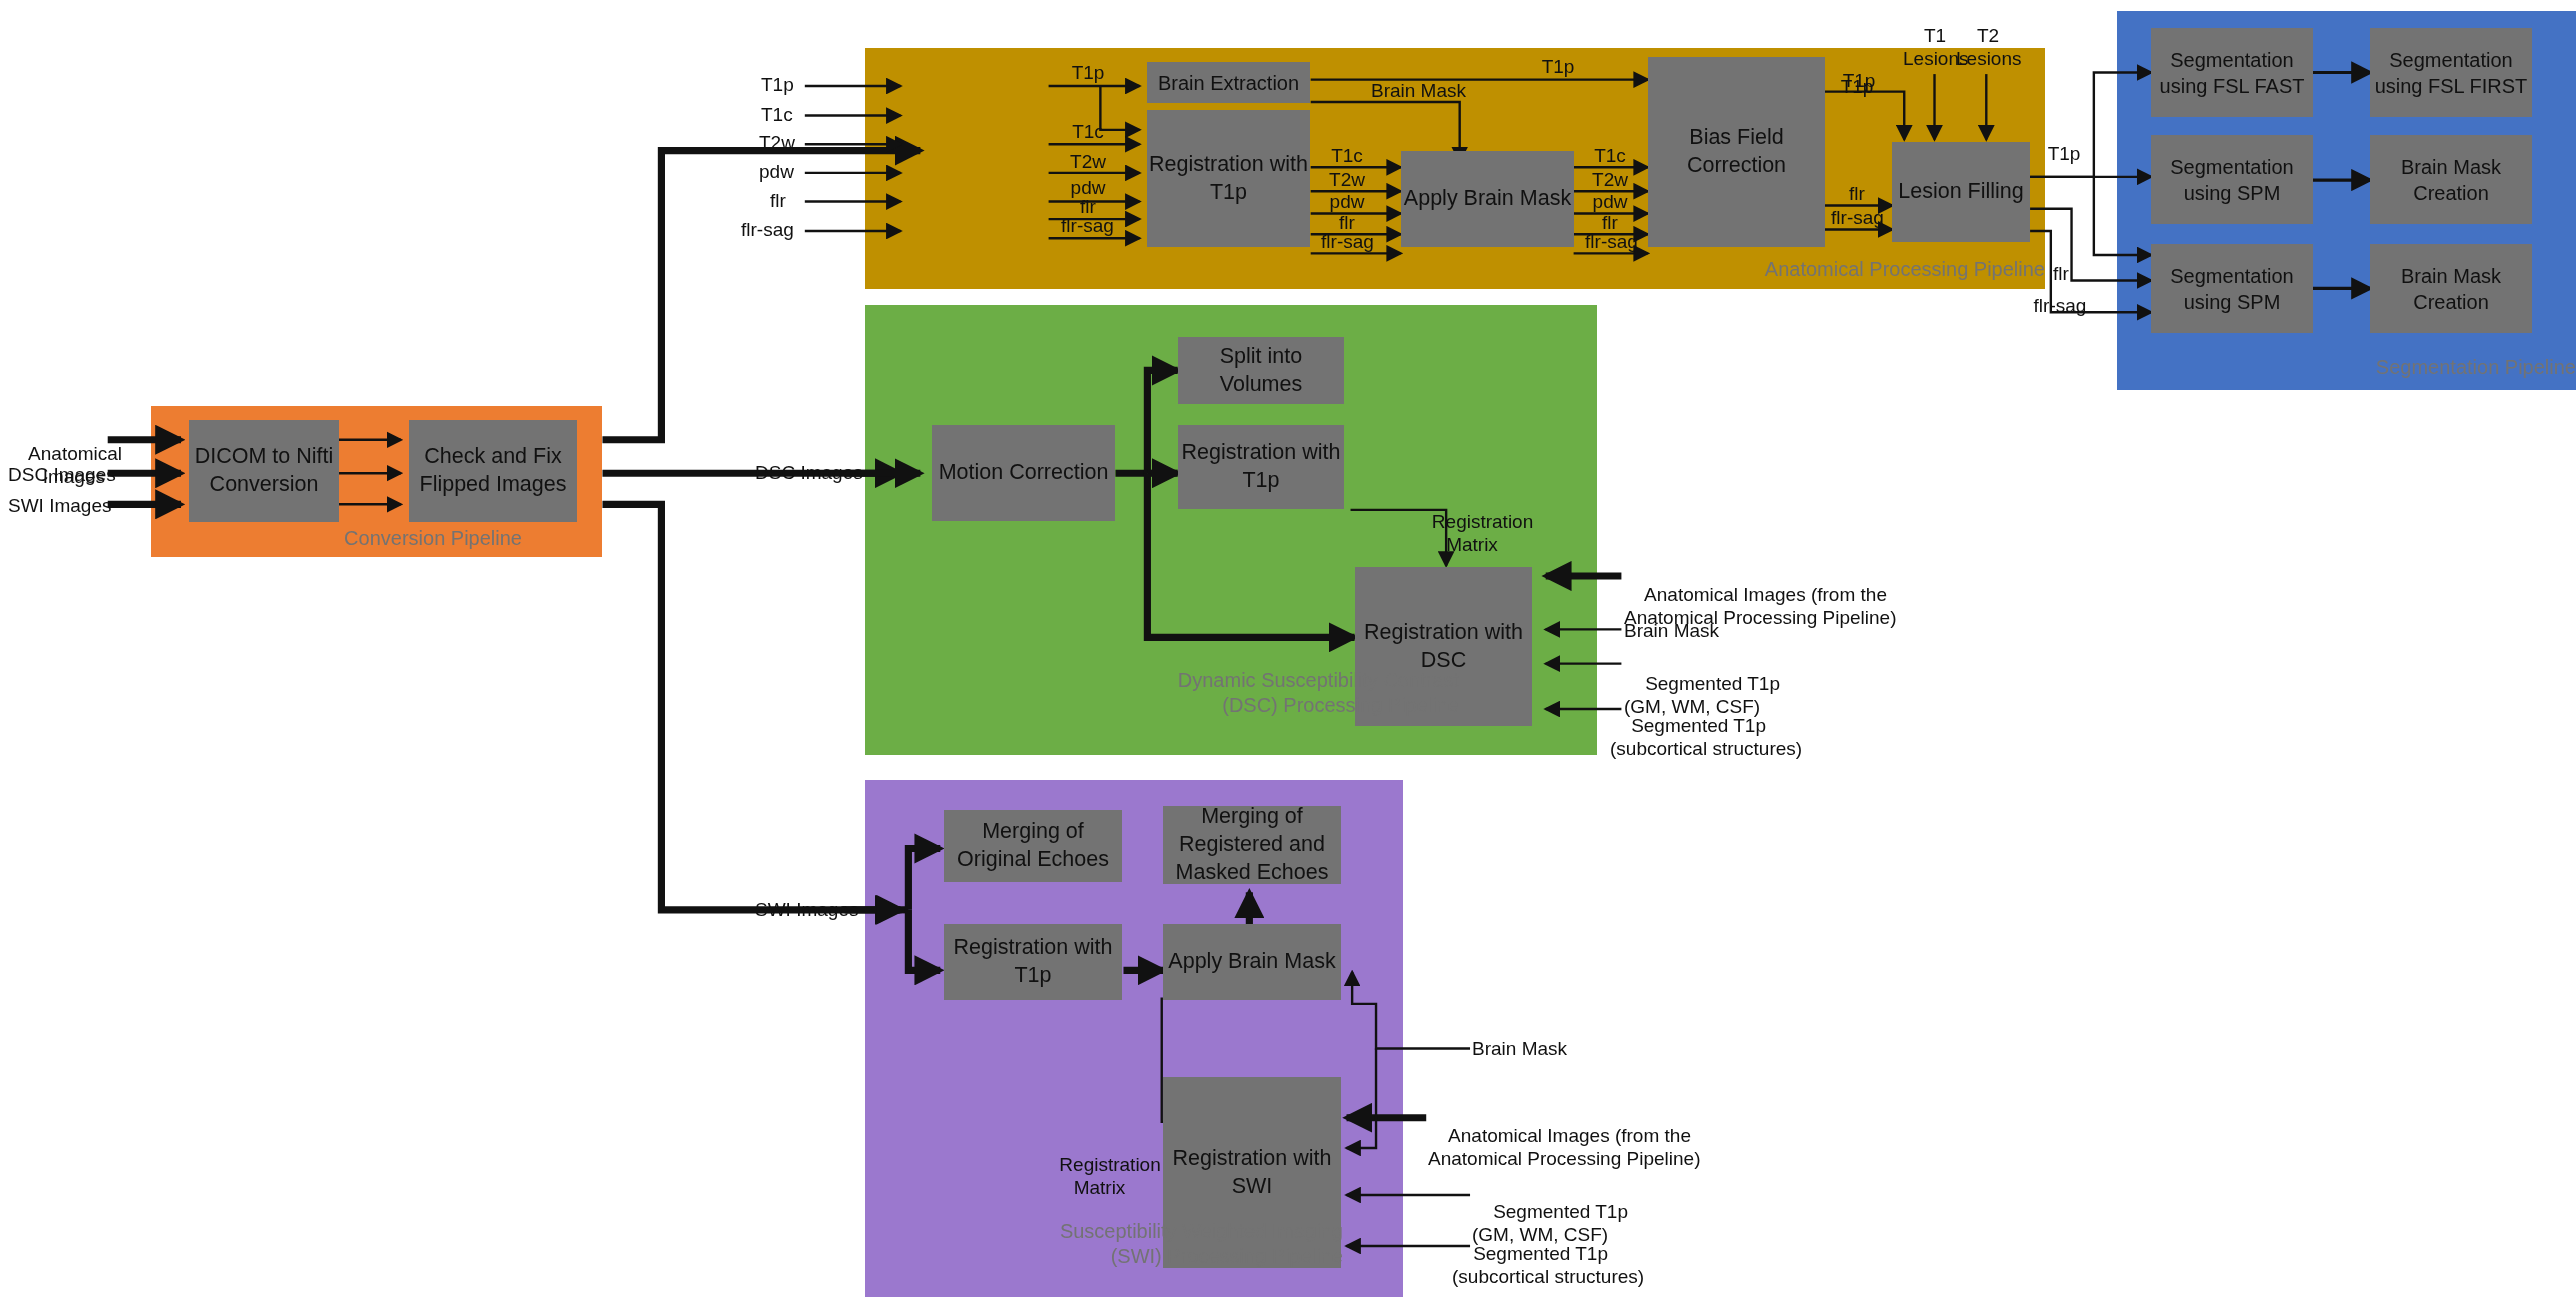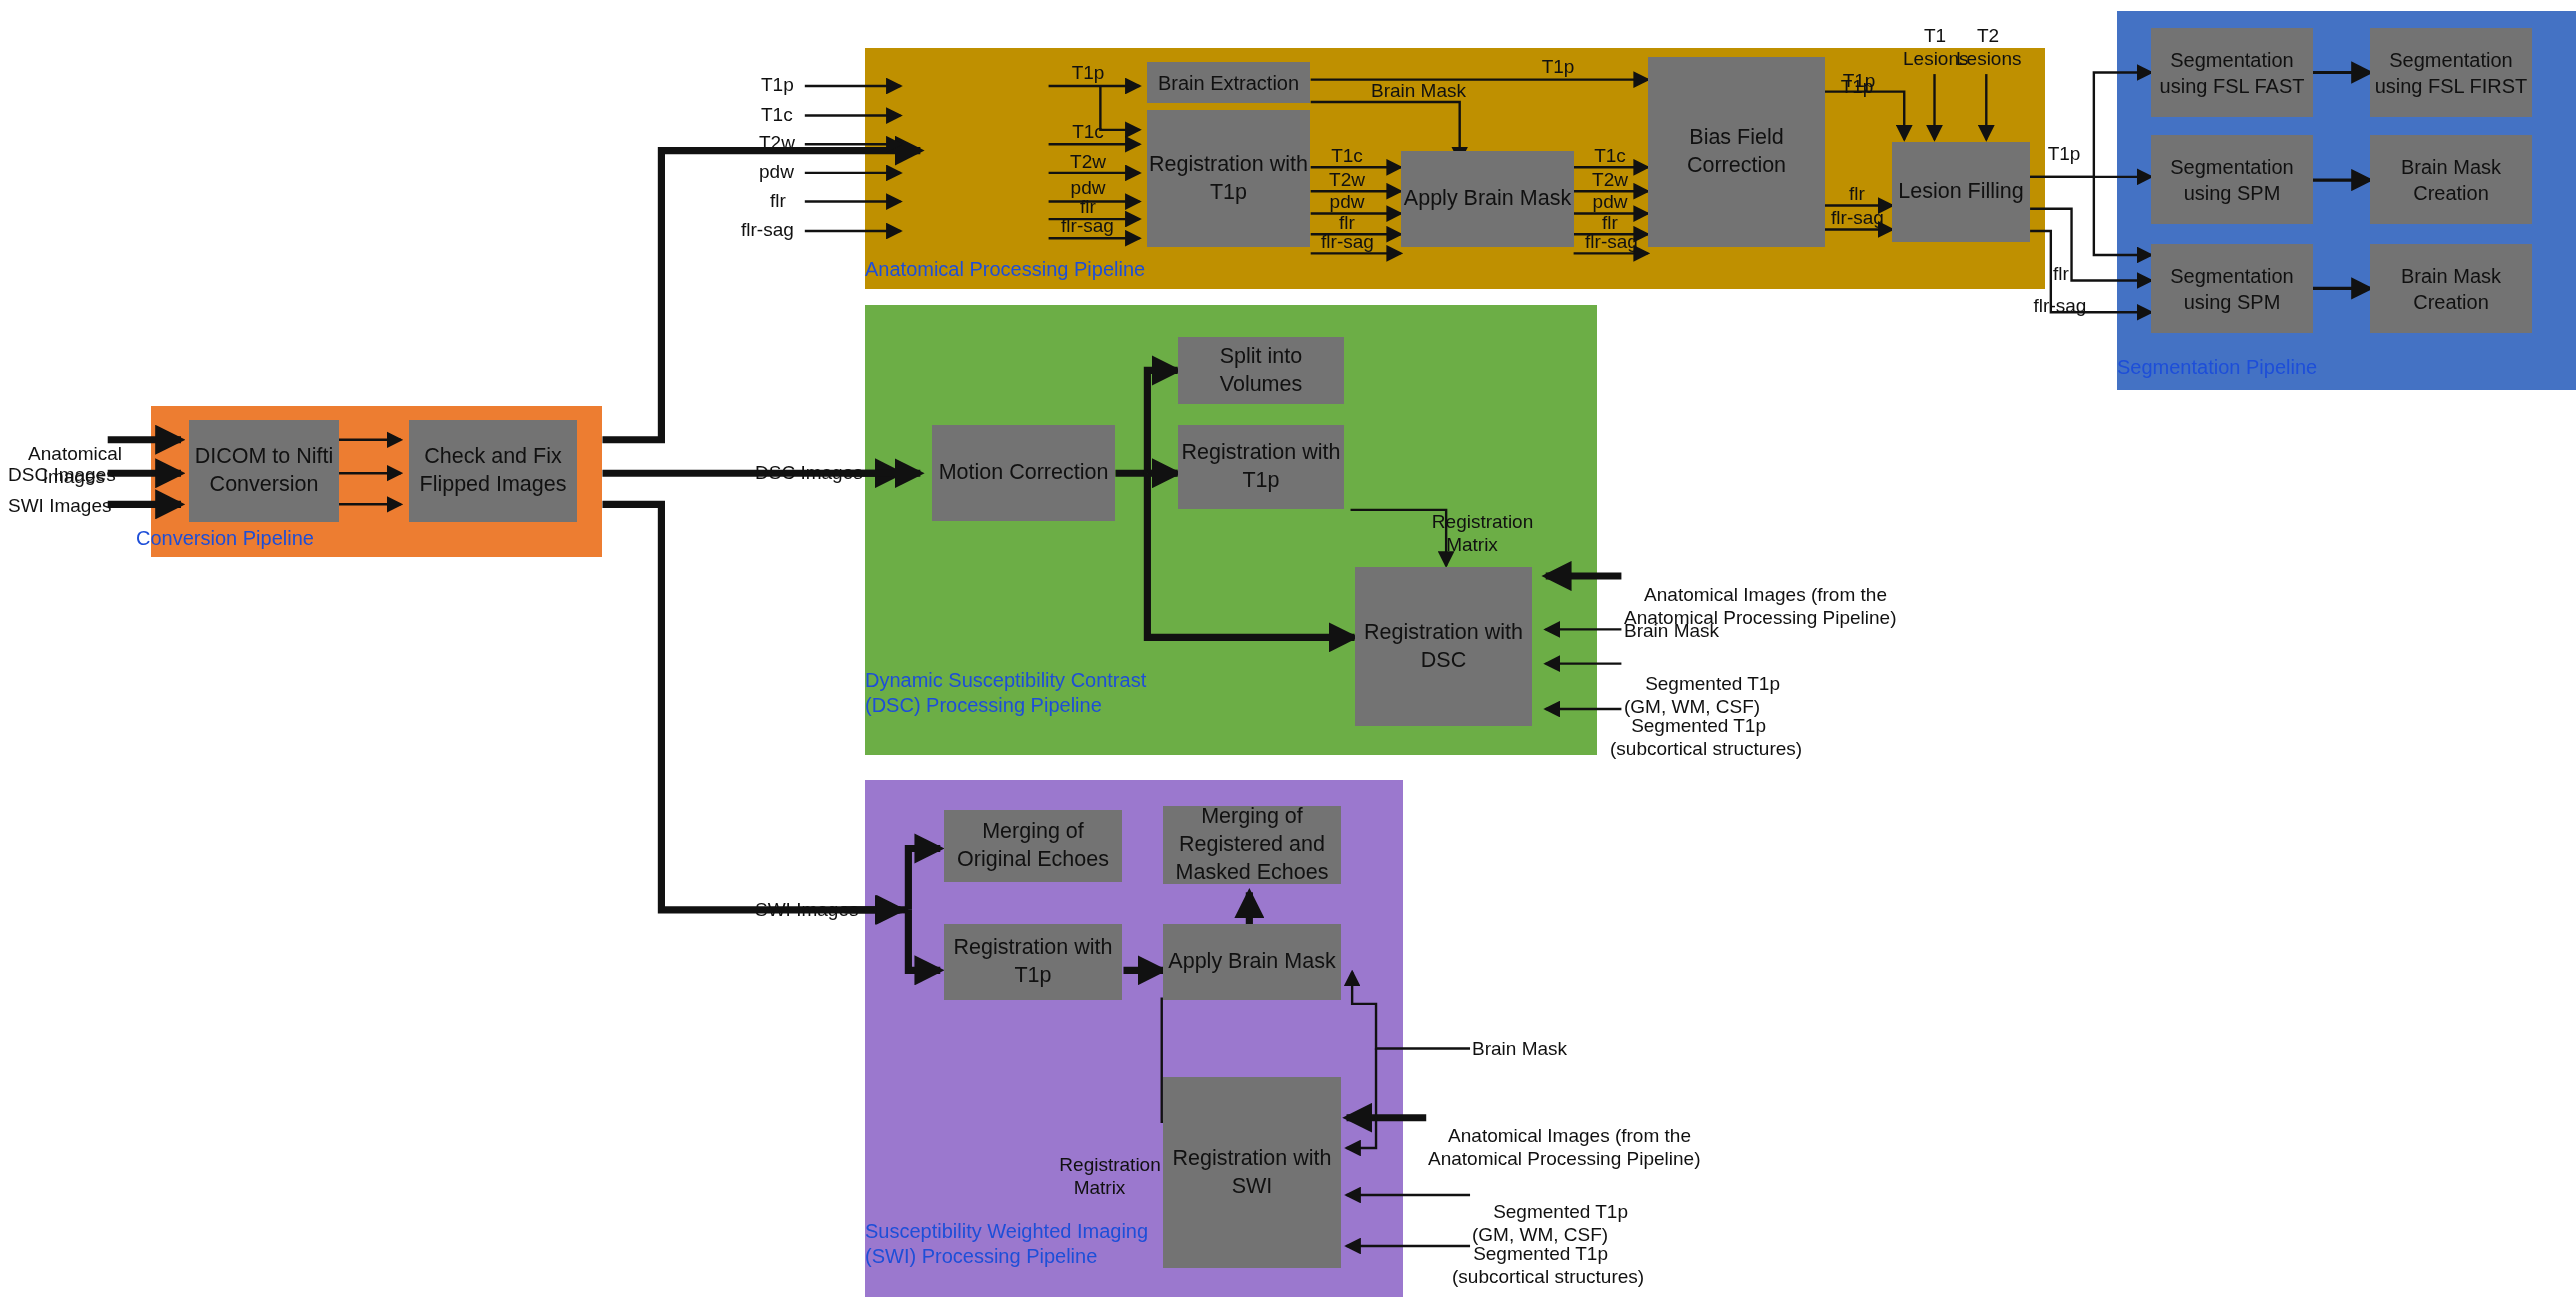--- a/index.html
+++ b/index.html
@@ -1,19 +1,19 @@
 <!DOCTYPE html>
 <html style="font-size:12.7px"><head>
 <meta charset="utf-8">
 <style>
   html,body{margin:0;padding:0;background:#fff;}
   body{font-family:"Liberation Sans",sans-serif;}
   #canvas{position:relative;width:2576px;height:1297px;background:#fff;overflow:hidden;}
   .panel{position:absolute;box-sizing:border-box;}
-  .panel-title{position:absolute;color:#1d4ed8;text-align:left;line-height:1.25;font-size:20px;}
+  .panel-title{position:absolute;color:#737373;text-align:right;line-height:1.25;font-size:20px;}
   .node{position:absolute;background:#737373;box-sizing:border-box;display:flex;align-items:center;
         justify-content:center;text-align:center;line-height:1.3;font-size:21.5px;color:#111;}
   .lbl{position:absolute;font-size:19px;color:#111;line-height:1.2;white-space:pre;}
   .lbl.c{text-align:center;}
   .lbl.r{text-align:right;}
   svg.wires{position:absolute;left:0;top:0;width:2576px;height:1297px;overflow:visible;}
   .w{stroke:#111;fill:none;}
   .w1{stroke-width:3;}
   .w2{stroke-width:4;}
   .w3{stroke-width:9;}

